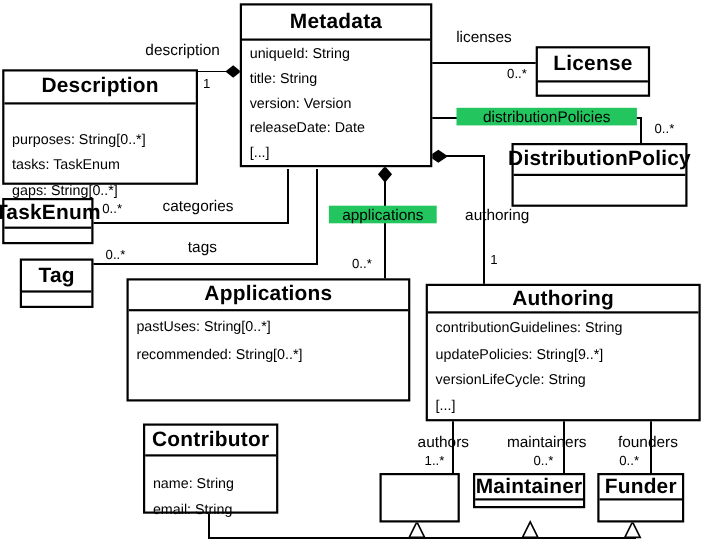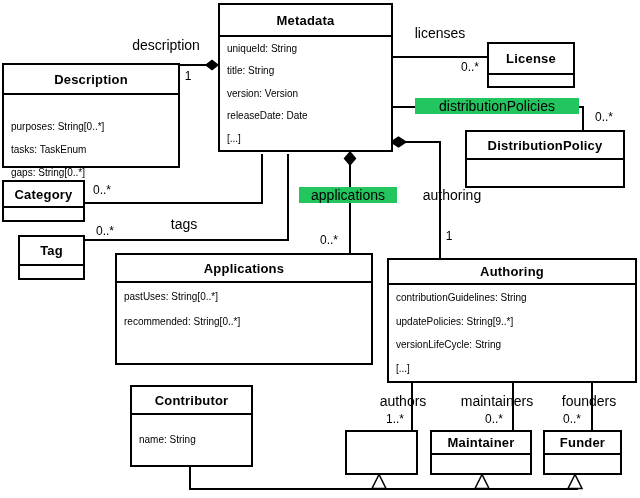--- a/index.html
+++ b/index.html
@@ -6,26 +6,26 @@
   #canvas{
     position:relative;width:640px;height:498px;background:#ffffff;overflow:hidden;
     font-family:"Liberation Sans","DejaVu Sans",sans-serif;color:#000;
   }
   #connectors{position:absolute;left:0;top:0;z-index:0;}
   .cls{
     position:absolute;background:#fff;border:2px solid #000;box-sizing:border-box;
     z-index:1;display:flex;flex-direction:column;
   }
   .cls-title{
-    border-bottom:2px solid #000;font-weight:bold;font-size:13px;
+    border-bottom:2px solid #000;font-weight:bold;font-size:19px;
     display:flex;align-items:center;justify-content:center;
     box-sizing:content-box;flex-shrink:0;letter-spacing:0.2px;
   }
   .cls-attrs{padding:1px 4px 0 7px;}
-  .attr{font-size:10px;white-space:nowrap;}
+  .attr{font-size:13px;white-space:nowrap;}
   .cls-empty{flex-grow:1;}
   .lbl{
     position:absolute;z-index:2;font-size:14px;text-align:center;
     white-space:nowrap;line-height:16px;
   }
   .lbl.bg{background:#22c55e;padding:0 2px;}
   .mult{
     position:absolute;z-index:2;font-size:12px;text-align:center;
     white-space:nowrap;line-height:14px;
   }
@@ -75,32 +75,32 @@
 
   <div class="cls" style="left:2px;top:63px;width:178px;height:105px">
     <div class="cls-title" style="height:28px">Description</div>
     <div class="cls-attrs" style="line-height:23px;padding-top:20px">
       <div class="attr">purposes: String[0..*]</div>
       <div class="attr">tasks: TaskEnum</div>
       <div class="attr">gaps: String[0..*]</div>
     </div>
   </div>
 
-  <div class="cls" style="left:487px;top:42px;width:88px;height:46px">
+  <div class="cls" style="left:487px;top:42px;width:104px;height:46px">
     <div class="cls-title" style="height:29px">License</div>
     <div class="cls-empty"></div>
   </div>
 
   <div class="cls" style="left:465px;top:130px;width:160px;height:58px">
     <div class="cls-title" style="height:26px">DistributionPolicy</div>
     <div class="cls-empty"></div>
   </div>
 
   <div class="cls" style="left:2px;top:180px;width:83px;height:42px">
-    <div class="cls-title" style="height:24px">Category</div>
+    <div class="cls-title" style="height:24px">TaskEnum</div>
     <div class="cls-empty"></div>
   </div>
 
   <div class="cls" style="left:18px;top:235px;width:67px;height:45px">
     <div class="cls-title" style="height:27px">Tag</div>
     <div class="cls-empty"></div>
   </div>
 
   <div class="cls" style="left:115px;top:253px;width:258px;height:112px">
     <div class="cls-title" style="height:26px">Applications</div>
@@ -117,40 +117,42 @@
       <div class="attr">updatePolicies: String[9..*]</div>
       <div class="attr">versionLifeCycle: String</div>
       <div class="attr">[...]</div>
     </div>
   </div>
 
   <div class="cls" style="left:130px;top:385px;width:123px;height:82px">
     <div class="cls-title" style="height:26px">Contributor</div>
     <div class="cls-attrs" style="line-height:23px;padding-top:13px">
       <div class="attr">name: String</div>
+      <div class="attr">email: String</div>
     </div>
   </div>
 
   <div class="cls" style="left:345px;top:430px;width:73px;height:45px">
     <div class="cls-empty"></div>
   </div>
 
-  <div class="cls" style="left:430px;top:430px;width:102px;height:45px">
+  <div class="cls" style="left:430px;top:430px;width:102px;height:32px">
     <div class="cls-title" style="height:21px">Maintainer</div>
     <div class="cls-empty"></div>
   </div>
 
   <div class="cls" style="left:543px;top:430px;width:79px;height:45px">
     <div class="cls-title" style="height:21px">Funder</div>
     <div class="cls-empty"></div>
   </div>
 
   <span class="lbl" style="left:118px;top:37px;width:96px">description</span>
   <span class="lbl" style="left:406px;top:25px;width:68px">licenses</span>
   <span class="lbl bg" style="left:415px;top:98px;width:160px">distributionPolicies</span>
+  <span class="lbl" style="left:140px;top:179px;width:80px">categories</span>
   <span class="lbl" style="left:162px;top:216px;width:44px">tags</span>
   <span class="lbl bg" style="left:299px;top:187px;width:94px">applications</span>
   <span class="lbl" style="left:413px;top:187px;width:78px">authoring</span>
   <span class="lbl" style="left:370px;top:393px;width:66px">authors</span>
   <span class="lbl" style="left:449px;top:393px;width:96px">maintainers</span>
   <span class="lbl" style="left:551px;top:393px;width:76px">founders</span>
 
   <span class="mult" style="left:181px;top:69px;width:14px">1</span>
   <span class="mult" style="left:454px;top:60px;width:32px">0..*</span>
   <span class="mult" style="left:588px;top:110px;width:32px">0..*</span>

